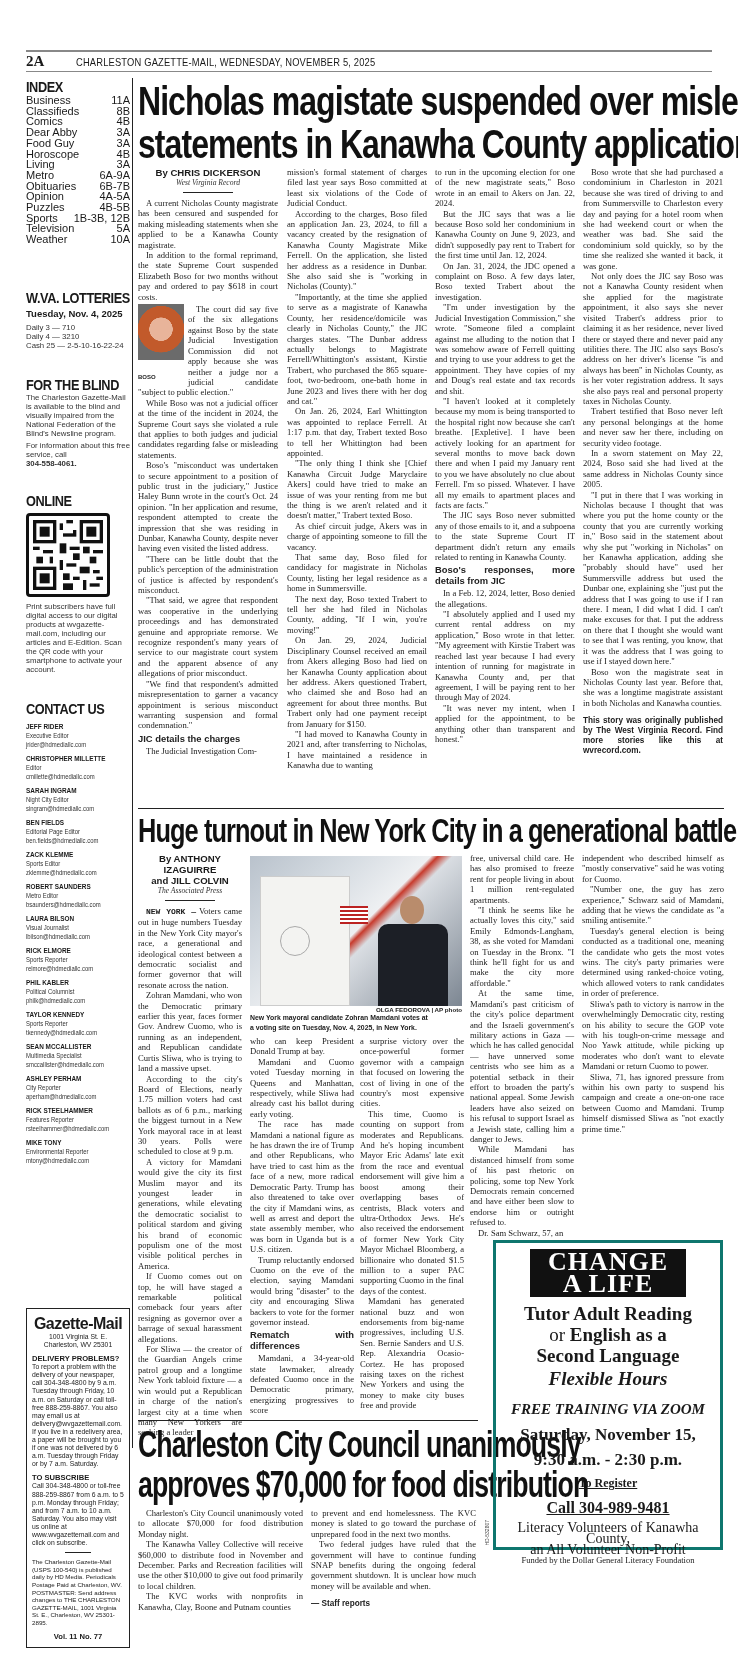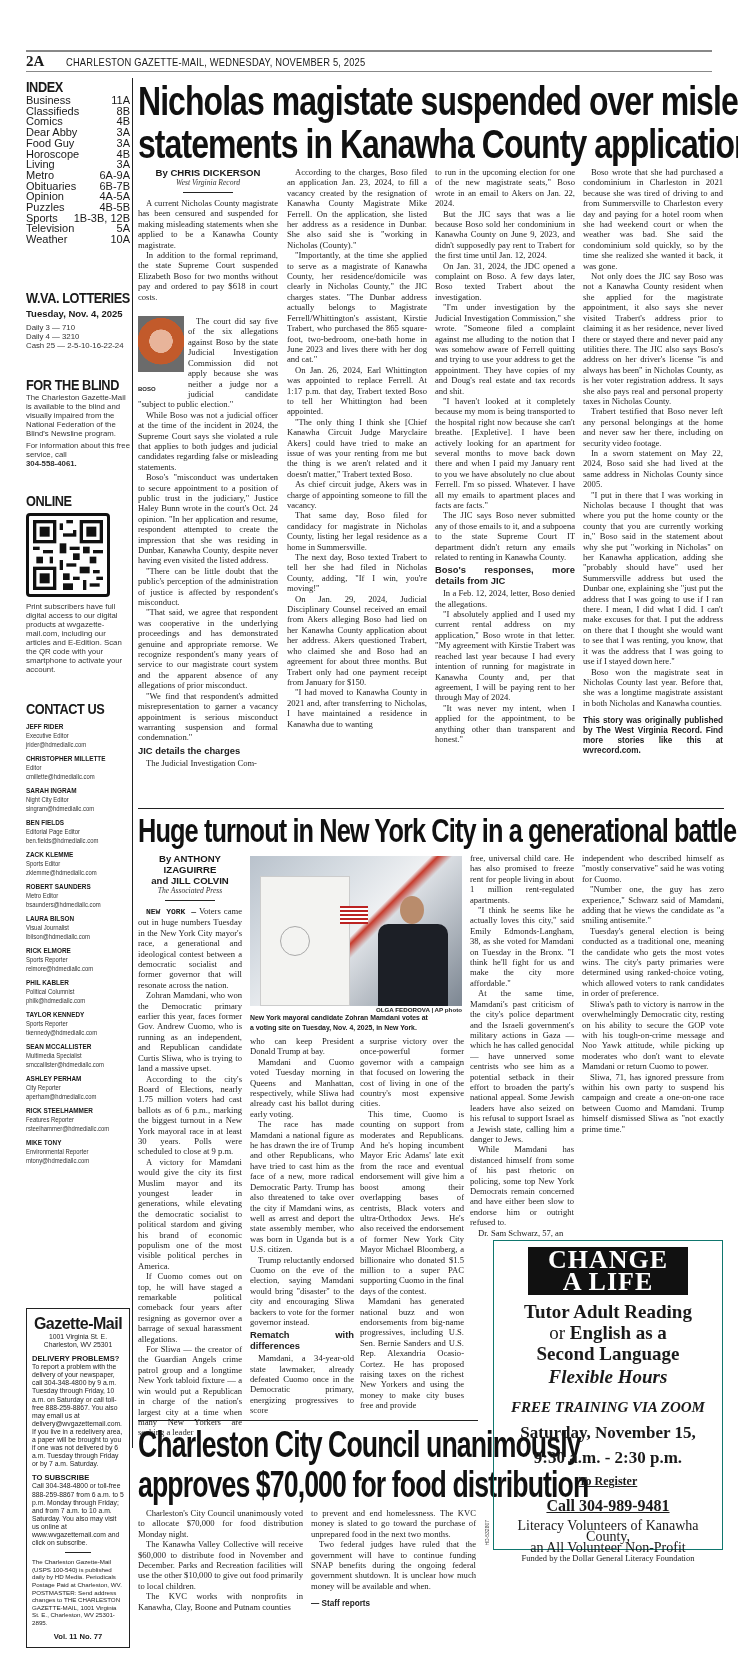--- a/index.html
+++ b/index.html
@@ -1,18 +1,18 @@
 <!DOCTYPE html>
 <html><head>
 <meta charset="utf-8">
 <style>
 *{box-sizing:border-box;margin:0;padding:0}
 body{width:738px;height:1656px;background:#fff;color:#1a1a1a;position:relative;overflow:hidden;font-family:"Liberation Serif",serif}
 .abs{position:absolute}
-.folio{left:26px;top:50px;width:686px;border-top:2px solid #888;border-bottom:1px solid #888;height:22px;display:flex;align-items:center;gap:22px;font-family:"Liberation Sans",sans-serif}
+.folio{left:26px;top:50px;width:686px;border-top:2px solid #888;border-bottom:1px solid #888;height:22px;display:flex;align-items:center;gap:32px;font-family:"Liberation Sans",sans-serif}
 .folio .pg{font-family:"Liberation Serif",serif;font-weight:bold;font-size:15px}
 .folio .dl{font-size:11px;letter-spacing:0.2px;transform:scaleX(.85);transform-origin:left}
 .rail{left:26px;top:78px;width:104px;font-family:"Liberation Sans",sans-serif}
 .rail h3{font-family:"Liberation Sans",sans-serif;font-weight:bold;font-size:15px;letter-spacing:-0.5px;transform:scaleX(.85);transform-origin:left;white-space:nowrap}
 .idx-row{display:flex;justify-content:space-between;font-size:11px;line-height:10.7px}
 .lot-date{font-weight:bold;font-size:9.5px;margin:2px 0 4px}
 .small{font-size:7.8px;line-height:9px;color:#333}
 .contact .nm{font-weight:bold;font-size:8px;margin-top:5px;transform:scaleX(.8);transform-origin:left;white-space:nowrap}
 .contact .rl,.contact .em{font-size:7.4px;line-height:9px;color:#333;transform:scaleX(.8);transform-origin:left;white-space:nowrap}
 .qr{width:84px;height:84px;border:3px solid #111;border-radius:4px;margin:4px 0 5px;padding:4px;background:#fff}
@@ -25,21 +25,21 @@
 .col{font-size:8.6px;line-height:10.4px;text-align:justify;hyphens:auto;color:#222}
 .col p{text-indent:8px}
 .byline{font-family:"Liberation Sans",sans-serif;font-weight:bold;font-size:9.6px;text-align:center}
 .aff{font-style:italic;font-size:7.6px;text-align:center;color:#333}
 .rule-s{width:50px;height:1px;background:#222;margin:5px auto 5px}
 .sub{font-family:"Liberation Sans",sans-serif;font-weight:bold;font-size:9.4px;margin:3px 0 2px}
 .photo{background:linear-gradient(135deg,#b9c2cc 0%,#d7dde3 30%,#eef0f2 50%,#c73b2d 52%,#d9dde2 56%,#7c8692 100%)}
 .cap{font-family:"Liberation Sans",sans-serif;font-weight:bold;font-size:8px;line-height:9.5px;transform:scaleX(.86);transform-origin:left;}
 .credit{font-family:"Liberation Sans",sans-serif;font-size:6.2px;font-weight:bold;text-align:right}
 .hrule{height:1px;background:#222}
-.ad{left:493px;top:1240px;width:230px;height:310px;border:1px solid #0f766e;text-align:center;font-family:"Liberation Serif",serif;padding:6px 4px}
+.ad{left:493px;top:1240px;width:230px;height:310px;border:3px solid #0f766e;text-align:center;font-family:"Liberation Serif",serif;padding:6px 4px}
 .ad .badge{background:#111;color:#fff;margin:0 30px;padding:2px 0 2px;font-weight:bold;font-size:26px;line-height:22px;letter-spacing:1px}
 .ad .l1{font-weight:bold;font-size:19px;line-height:21px}
 .ad .it{font-weight:bold;font-style:italic}
 .ad u{text-decoration:underline}
 .ad .fine{font-size:14px;line-height:11px}
 .tagline{font-family:"Liberation Sans",sans-serif;font-weight:bold;font-size:8.2px;line-height:10px}
 .vline{background:#222}
 </style>
 </head>
 <body>
@@ -258,37 +258,38 @@
   <span>Nicholas magistate suspended over misleading</span><br>
   <span>statements in Kanawha County application</span>
 </h1>
 
 <div class="abs" style="left:138px;top:167px;width:140px">
   <div class="byline">By CHRIS DICKERSON</div>
   <div class="aff">West Virginia Record</div>
   <div class="rule-s"></div>
   <div class="col">
     <p>A current Nicholas County magistrate has been censured and suspended for making misleading statements when she applied to be a Kanawha County magistrate.</p>
-    <p style="margin-bottom:14px">In addition to the formal reprimand, the state Supreme Court suspended Elizabeth Boso for two months without pay and ordered to pay $618 in court costs.</p>
+    <p style="margin-bottom:2px">In addition to the formal reprimand, the state Supreme Court suspended Elizabeth Boso for two months without pay and ordered to pay $618 in court costs.</p>
     <div style="float:left;width:46px;margin:0 4px 2px 0">
       <div style="width:46px;height:56px;background:radial-gradient(circle at 50% 45%,#e8b49a 0 30%,#c25a2b 31% 60%,#6b6b6b 61%)"></div>
       <div style="font-family:'Liberation Sans',sans-serif;font-weight:bold;font-size:6px;margin-top:12px">BOSO</div>
     </div>
     <p>The court did say five of the six allegations against Boso by the state Judicial Investigation Commission did not apply because she was neither a judge nor a judicial candidate "subject to public election."</p>
     <p>While Boso was not a judicial officer at the time of the incident in 2024, the Supreme Court says she violated a rule that applies to both judges and judicial candidates regarding false or misleading statements.</p>
     <p>Boso's "misconduct was undertaken to secure appointment to a position of public trust in the judiciary," Justice Haley Bunn wrote in the court's Oct. 24 opinion. "In her application and resume, respondent attempted to create the impression that she was residing in Dunbar, Kanawha County, despite never having even visited the listed address.</p>
     <p>"There can be little doubt that the public's perception of the administration of justice is affected by respondent's misconduct.</p>
     <p>"That said, we agree that respondent was cooperative in the underlying proceedings and has demonstrated genuine and appropriate remorse. We recognize respondent's many years of service to our magistrate court system and the apparent absence of any allegations of prior misconduct.</p>
     <p>"We find that respondent's admitted misrepresentation to garner a vacancy appointment is serious misconduct warranting suspension and formal condemnation."</p>
     <div class="sub">JIC details the charges</div>
     <p>The Judicial Investigation Com-</p>
   </div>
 </div>
 
 <div class="abs col" style="left:287px;top:167px;width:140px">
+  <p style="text-indent:0">mission's formal statement of charges filed last year says Boso committed at least six violations of the Code of Judicial Conduct.</p>
   <p>According to the charges, Boso filed an application Jan. 23, 2024, to fill a vacancy created by the resignation of Kanawha County Magistrate Mike Ferrell. On the application, she listed her address as a residence in Dunbar. She also said she is "working in Nicholas (County)."</p>
   <p>"Importantly, at the time she applied to serve as a magistrate of Kanawha County, her residence/domicile was clearly in Nicholas County," the JIC charges states. "The Dunbar address actually belongs to Magistrate Ferrell/Whittington's assistant, Kirstie Trabert, who purchased the 865 square-foot, two-bedroom, one-bath home in June 2023 and lives there with her dog and cat."</p>
   <p>On Jan. 26, 2024, Earl Whittington was appointed to replace Ferrell. At 1:17 p.m. that day, Trabert texted Boso to tell her Whittington had been appointed.</p>
   <p>"The only thing I think she [Chief Kanawha Circuit Judge Maryclaire Akers] could have tried to make an issue of was your renting from me but the thing is we aren't related and it doesn't matter," Trabert texted Boso.</p>
   <p>As chief circuit judge, Akers was in charge of appointing someone to fill the vacancy.</p>
   <p>That same day, Boso filed for candidacy for magistrate in Nicholas County, listing her legal residence as a home in Summersville.</p>
   <p>The next day, Boso texted Trabert to tell her she had filed in Nicholas County, adding, "If I win, you're moving!"</p>
   <p>On Jan. 29, 2024, Judicial Disciplinary Counsel received an email from Akers alleging Boso had lied on her Kanawha County application about her address. Akers questioned Trabert, who claimed she and Boso had an agreement for about three months. But Trabert only had one payment receipt from January for $150.</p>
   <p>"I had moved to Kanawha County in 2021 and, after transferring to Nicholas, I have maintained a residence in Kanawha due to wanting</p>
 </div>

